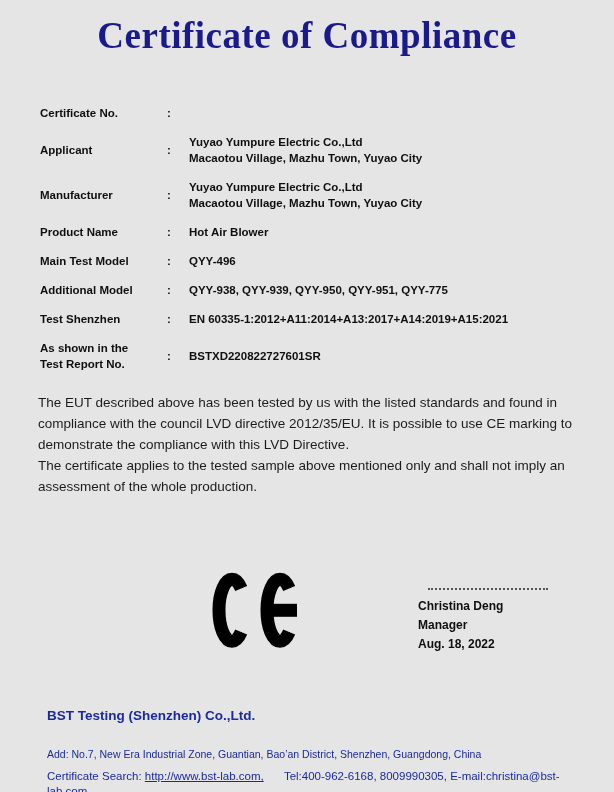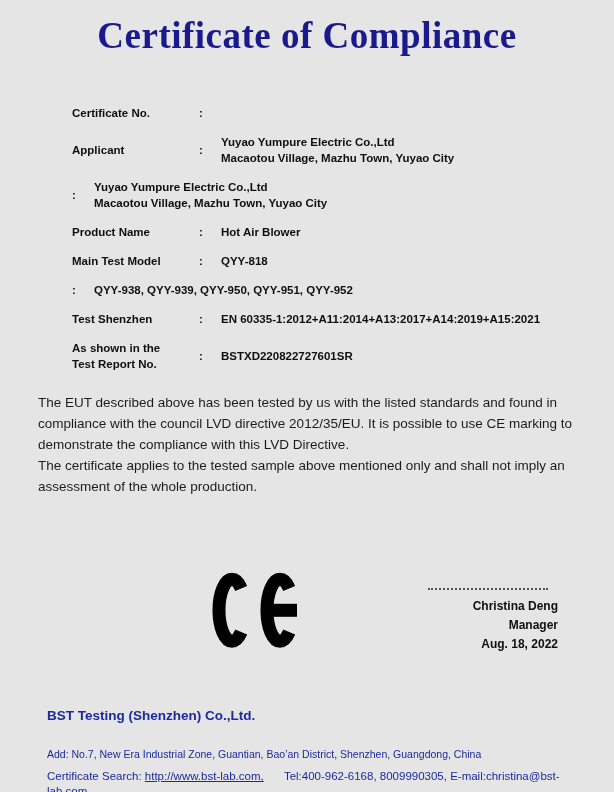--- a/index.html
+++ b/index.html
@@ -14,21 +14,21 @@
   .title {
     margin:14px 0 0 0;
     text-align:center;
     font-family:"Liberation Serif", serif;
     font-weight:bold;
     font-size:37px;
     line-height:44px;
     color:#1a1a8c;
     letter-spacing:0.5px;
   }
-  .fields { margin:47px 0 0 72px; }
+  .fields { margin:47px 0 0 40px; }
   .frow {
     display:flex;
     align-items:center;
     margin-bottom:13px;
   }
   .flabel {
     width:127px;
     font-weight:bold;
     font-size:11.5px;
     line-height:16px;
@@ -58,21 +58,21 @@
   .ce-sig {
     display:flex;
     margin-top:75px;
     align-items:flex-start;
   }
   .ce-wrap { margin-left:210px; }
   .sig {
     margin-left:auto;
     margin-right:56px;
     width:140px;
-    text-align:right;
+    text-align:left;
     margin-top:16px;
   }
   .sig-line {
     border-top:2px dotted #555;
     height:0;
     width:120px;
     margin:0 auto 7px auto;
   }
   .sig-name, .sig-role, .sig-date {
     font-weight:bold;
@@ -129,20 +129,23 @@
           <div>Applicant</div>
         </div>
       <div class="fcolon">:</div>
       <div class="fvalue">
         <div>Yuyao Yumpure Electric Co.,Ltd</div>
         <div>Macaotou Village, Mazhu Town, Yuyao City</div>
       </div>
     </div>
 
     <div class="frow">
+      <div class="flabel">
+          <div>Manufacturer</div>
+        </div>
       <div class="fcolon">:</div>
       <div class="fvalue">
         <div>Yuyao Yumpure Electric Co.,Ltd</div>
         <div>Macaotou Village, Mazhu Town, Yuyao City</div>
       </div>
     </div>
 
     <div class="frow">
       <div class="flabel">
           <div>Product Name</div>
@@ -152,28 +155,31 @@
           <div>Hot Air Blower</div>
         </div>
     </div>
 
     <div class="frow">
       <div class="flabel">
           <div>Main Test Model</div>
         </div>
       <div class="fcolon">:</div>
       <div class="fvalue">
-          <div>QYY-818</div>
-        </div>
-    </div>
-
-    <div class="frow">
-      <div class="fcolon">:</div>
-      <div class="fvalue">
-          <div>QYY-938, QYY-939, QYY-950, QYY-951, QYY-952</div>
+          <div>QYY-496</div>
+        </div>
+    </div>
+
+    <div class="frow">
+      <div class="flabel">
+          <div>Additional Model</div>
+        </div>
+      <div class="fcolon">:</div>
+      <div class="fvalue">
+          <div>QYY-938, QYY-939, QYY-950, QYY-951, QYY-775</div>
         </div>
     </div>
 
     <div class="frow">
       <div class="flabel">
           <div>Test Shenzhen</div>
         </div>
       <div class="fcolon">:</div>
       <div class="fvalue">
         <div>EN 60335-1:2012+A11:2014+A13:2017+A14:2019+A15:2021</div>

